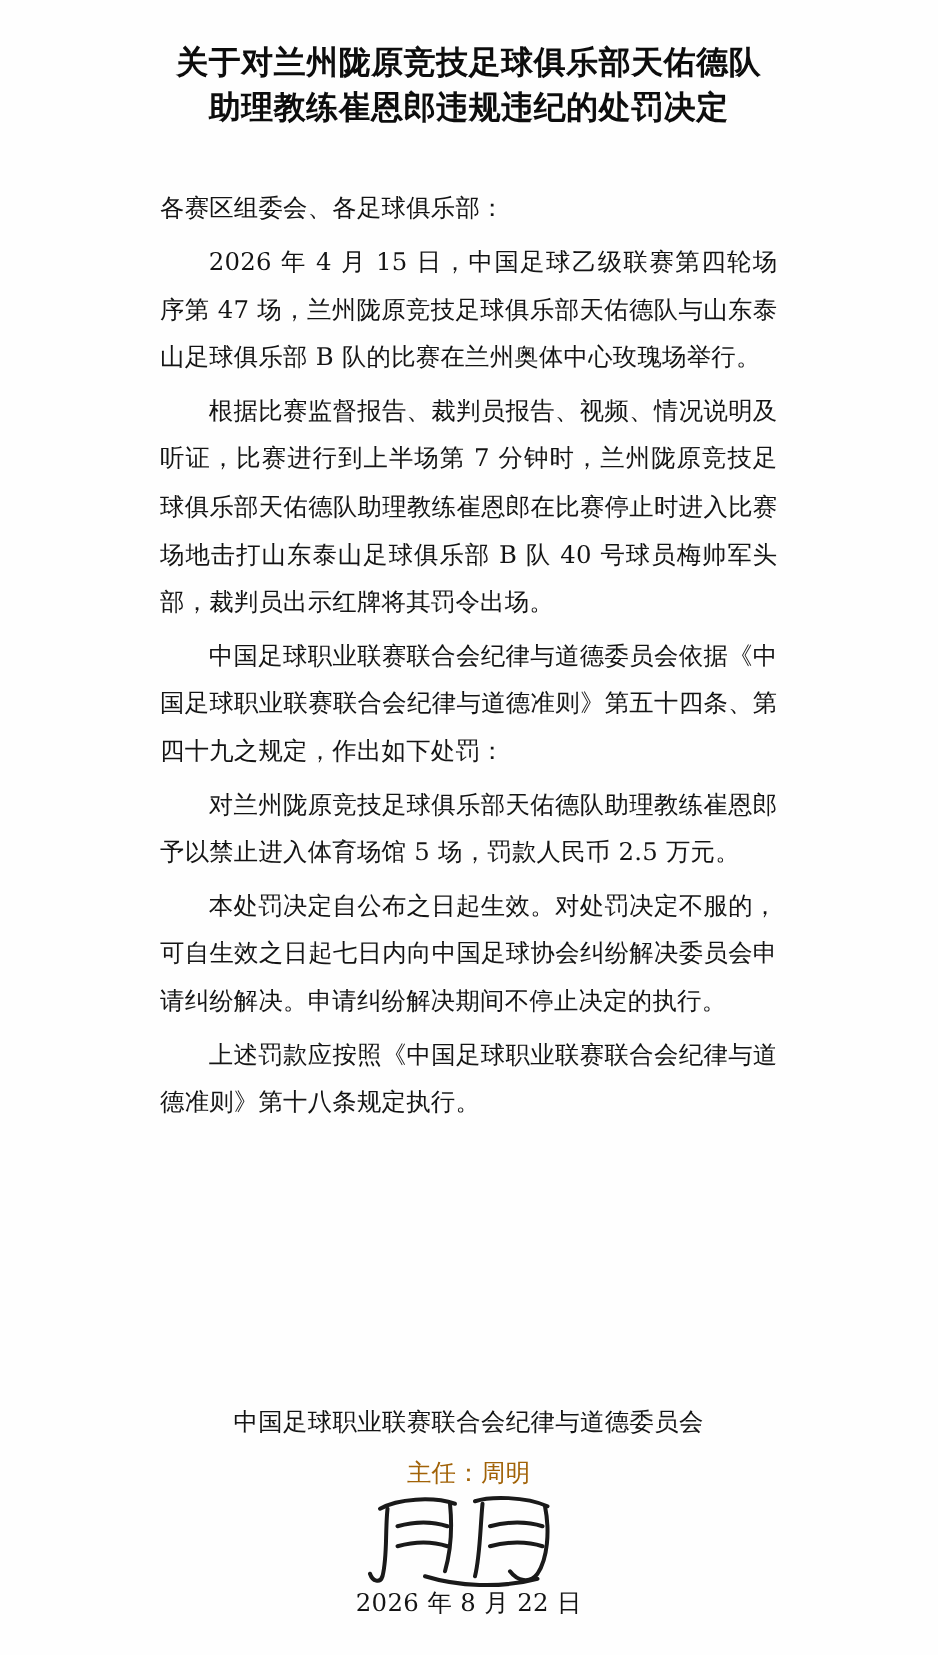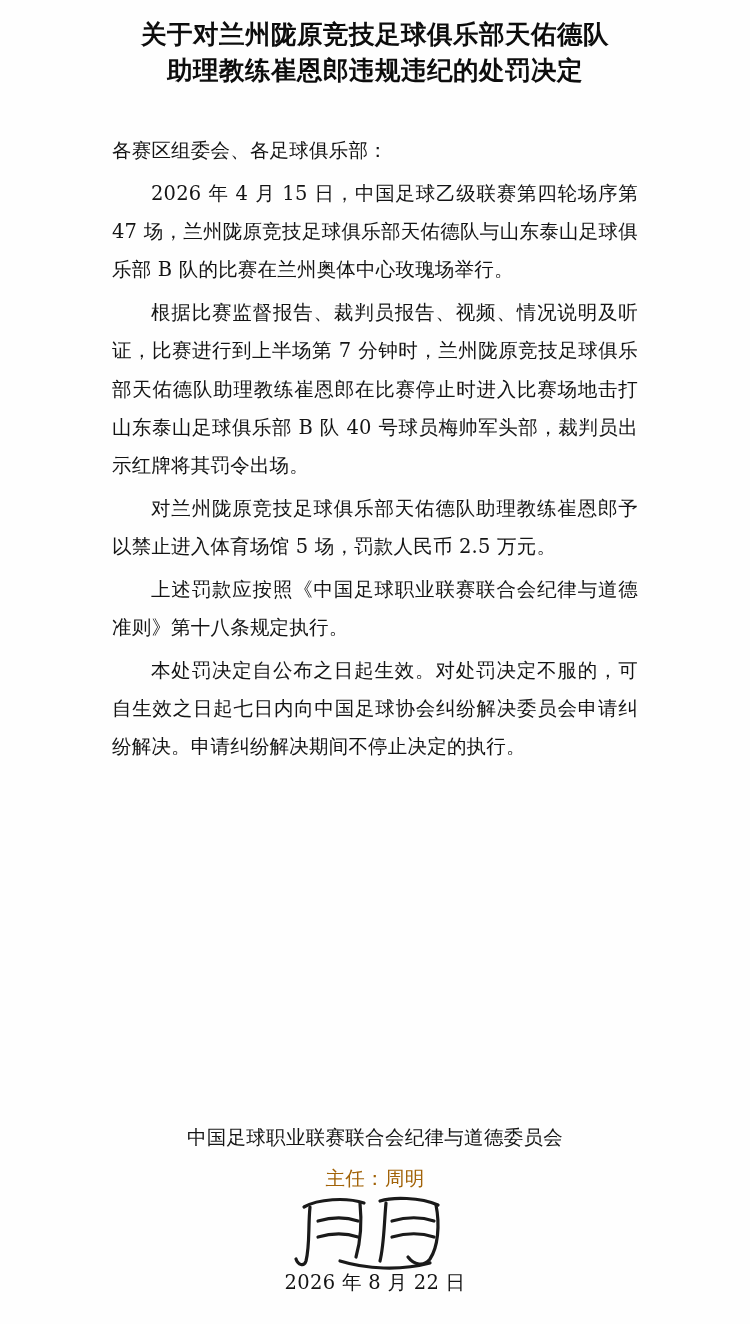--- a/index.html
+++ b/index.html
@@ -12,21 +12,21 @@
     height: 1324px;
     position: relative;
     font-family: "DejaVu Serif", "Liberation Serif", serif;
     color: #141414;
     overflow: hidden;
   }
   .page {
     width: 750px;
     height: 1324px;
     box-sizing: border-box;
-    padding: 0;
+    padding: 16px;
     position: relative;
     background: #fefefe;
   }
   .doc-title {
     margin: 0;
     padding: 16px 78px 0 78px;
     text-align: center;
     font-size: 25.5px;
     font-weight: bold;
     line-height: 1.42;
@@ -98,23 +98,24 @@
 
   <h1 class="doc-title">
     <span class="line">关于对兰州陇原竞技足球俱乐部天佑德队</span>
     <span class="line">助理教练崔恩郎违规违纪的处罚决定</span>
   </h1>
 
   <div class="body-block">
     <p class="para">各赛区组委会、各足球俱乐部：</p>
     <p class="para indent">2026 年 4 月 15 日，中国足球乙级联赛第四轮场序第 47 场，兰州陇原竞技足球俱乐部天佑德队与山东泰山足球俱乐部 B 队的比赛在兰州奥体中心玫瑰场举行。</p>
     <p class="para indent">根据比赛监督报告、裁判员报告、视频、情况说明及听证，比赛进行到上半场第 7 分钟时，兰州陇原竞技足球俱乐部天佑德队助理教练崔恩郎在比赛停止时进入比赛场地击打山东泰山足球俱乐部 B 队 40 号球员梅帅军头部，裁判员出示红牌将其罚令出场。</p>
+    <p class="para indent">中国足球职业联赛联合会纪律与道德委员会依据《中国足球职业联赛联合会纪律与道德准则》第五十四条、第四十九之规定，作出如下处罚：</p>
     <p class="para indent">对兰州陇原竞技足球俱乐部天佑德队助理教练崔恩郎予以禁止进入体育场馆 5 场，罚款人民币 2.5 万元。</p>
+    <p class="para indent">本处罚决定自公布之日起生效。对处罚决定不服的，可自生效之日起七日内向中国足球协会纠纷解决委员会申请纠纷解决。申请纠纷解决期间不停止决定的执行。</p>
     <p class="para indent">上述罚款应按照《中国足球职业联赛联合会纪律与道德准则》第十八条规定执行。</p>
-    <p class="para indent">本处罚决定自公布之日起生效。对处罚决定不服的，可自生效之日起七日内向中国足球协会纠纷解决委员会申请纠纷解决。申请纠纷解决期间不停止决定的执行。</p>
   </div>
 
   <div class="sign-block">
     <div class="sign-org">中国足球职业联赛联合会纪律与道德委员会</div>
     <div class="sign-role">主任：周明</div>
     <div class="sign-graphic">
       <svg width="190" height="86" viewBox="0 0 190 86" fill="none" stroke="#1a1a1a" stroke-width="3.2" stroke-linecap="round" stroke-linejoin="round">
         <path d="M24 20 C38 12, 66 10, 84 16"></path>
         <path d="M30 20 C28 40, 30 58, 26 74 C24 80, 18 78, 16 72"></path>
         <path d="M38 34 C52 30, 66 30, 78 34"></path>

